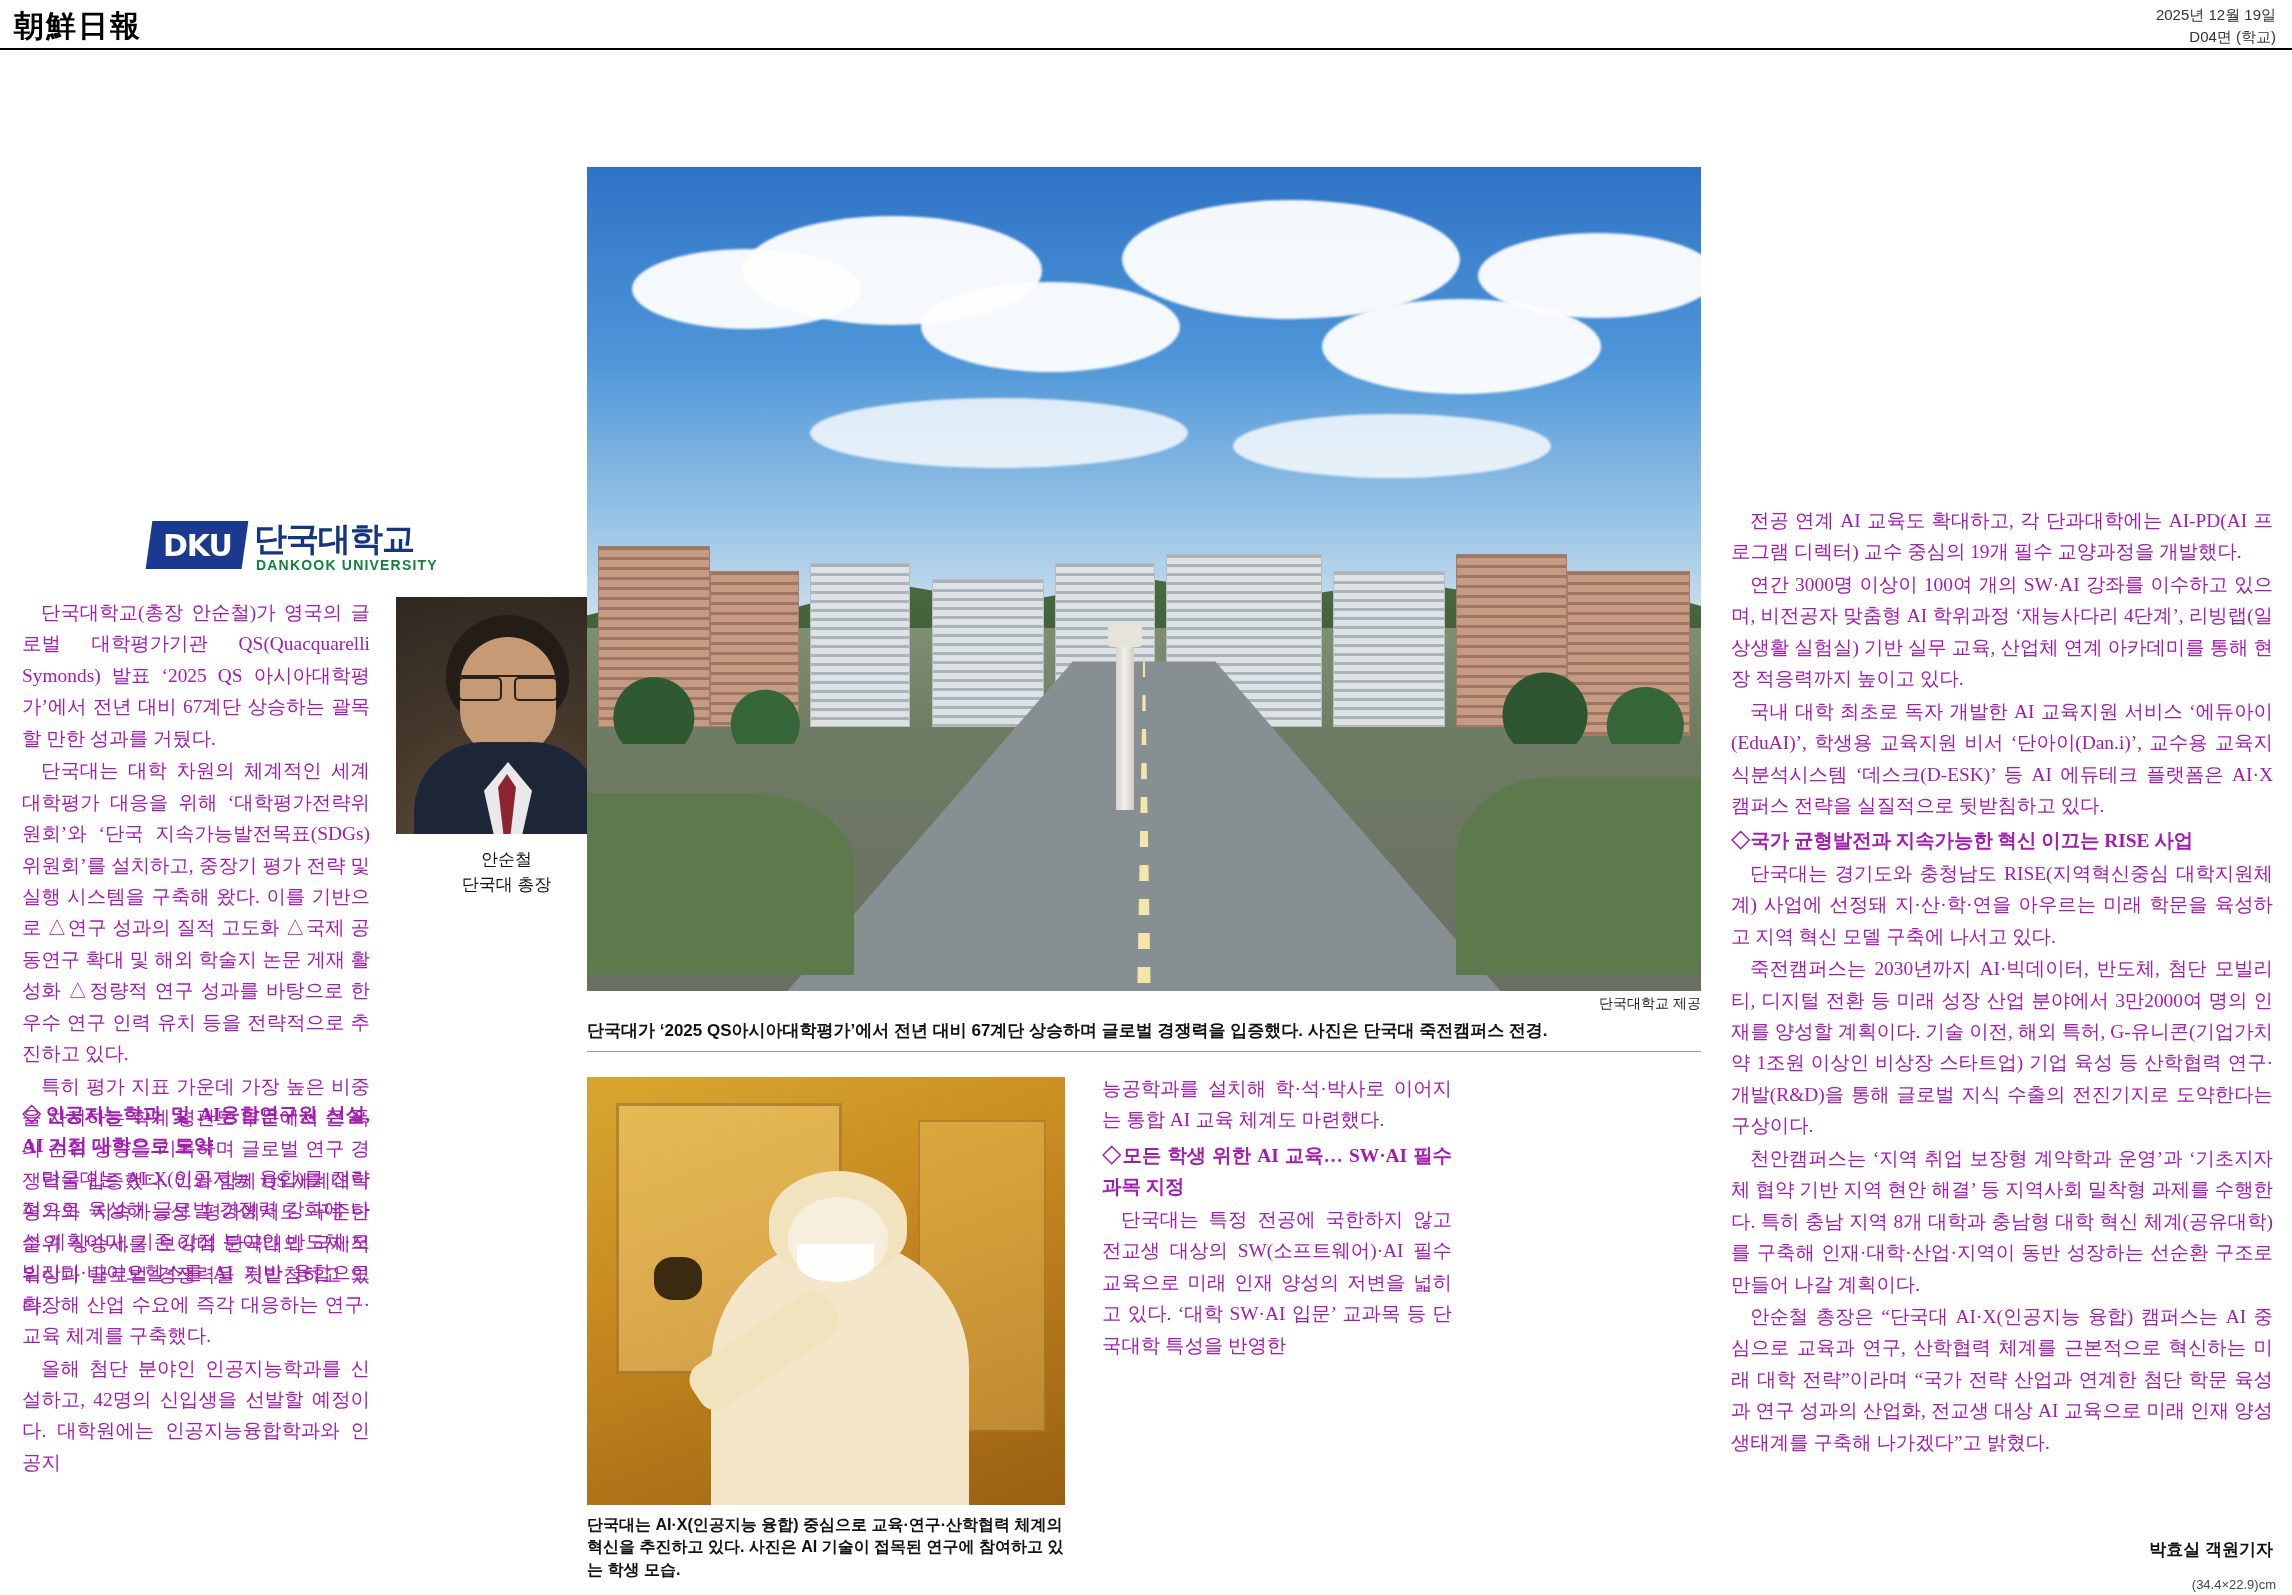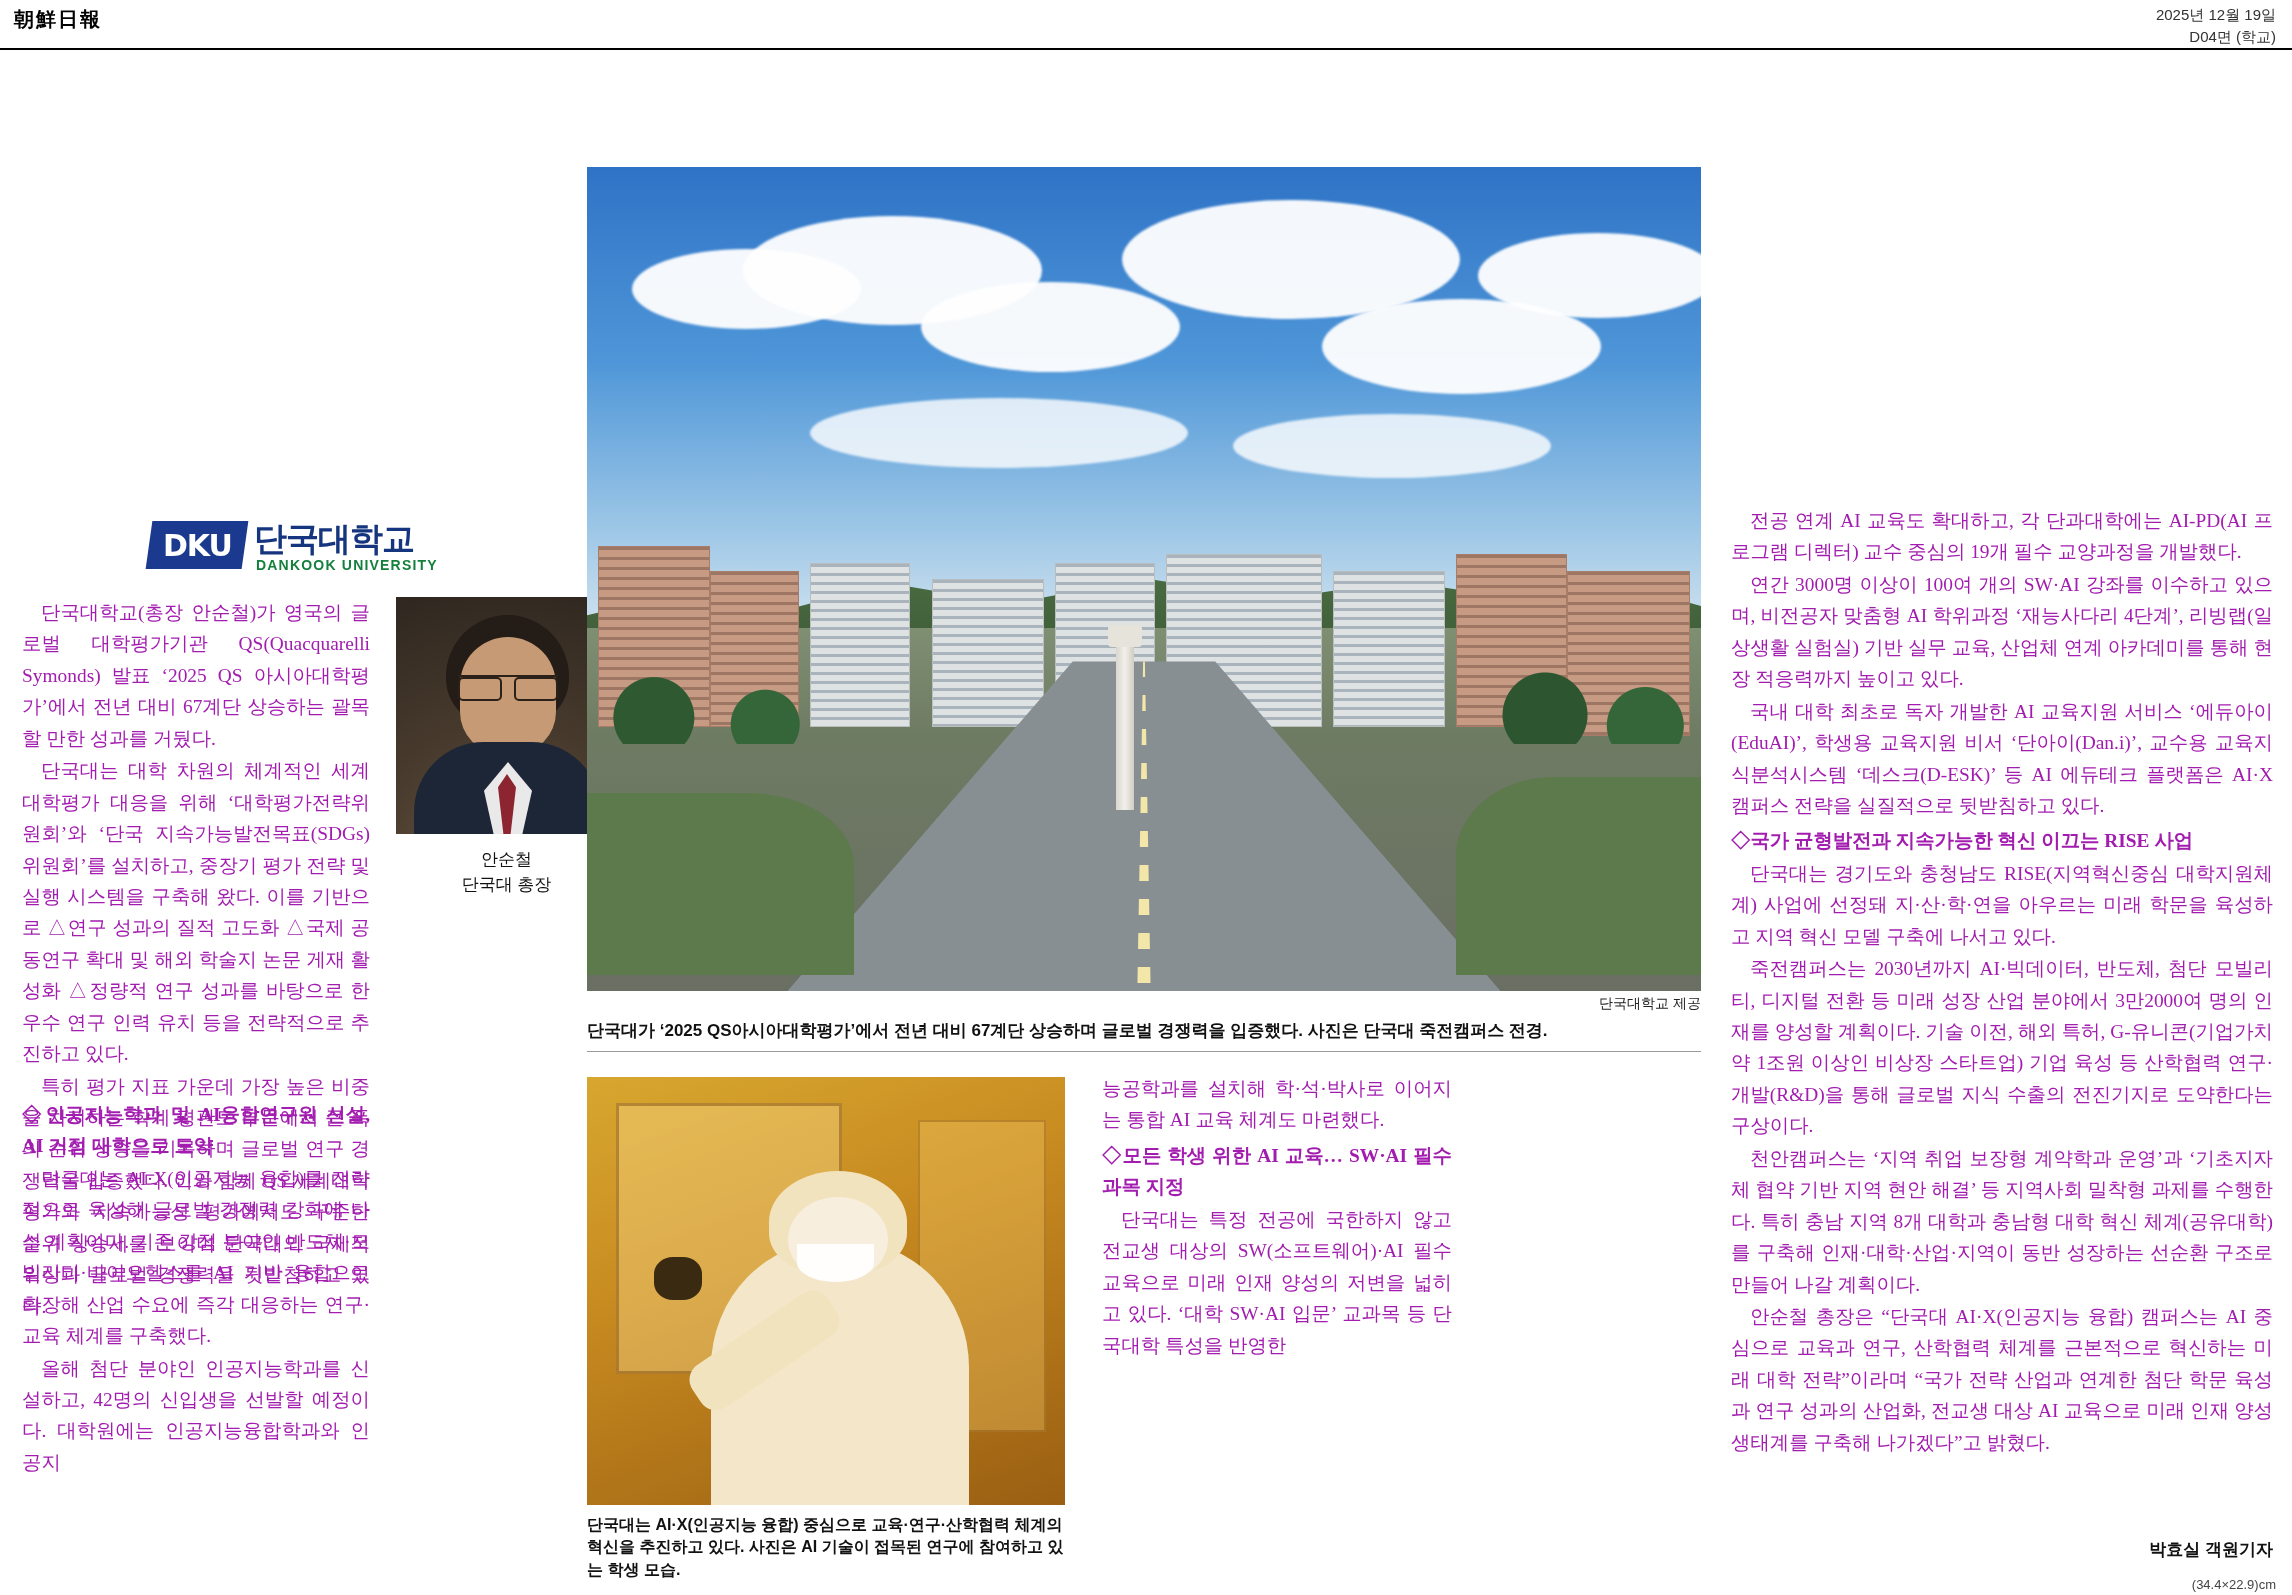--- a/index.html
+++ b/index.html
@@ -23,21 +23,21 @@
     box-sizing: border-box;
   }
 
   
   .masthead {
     position: absolute;
     top: 6px;
     left: 14px;
     font-family: "DejaVu Serif", serif;
     font-weight: bold;
-    font-size: 20px;
+    font-size: 30px;
     letter-spacing: 2px;
     color: #000;
   }
   .masthead-rule {
     position: absolute;
     top: 48px;
     left: 0;
     width: 2292px;
     height: 2px;
     background: #000;

